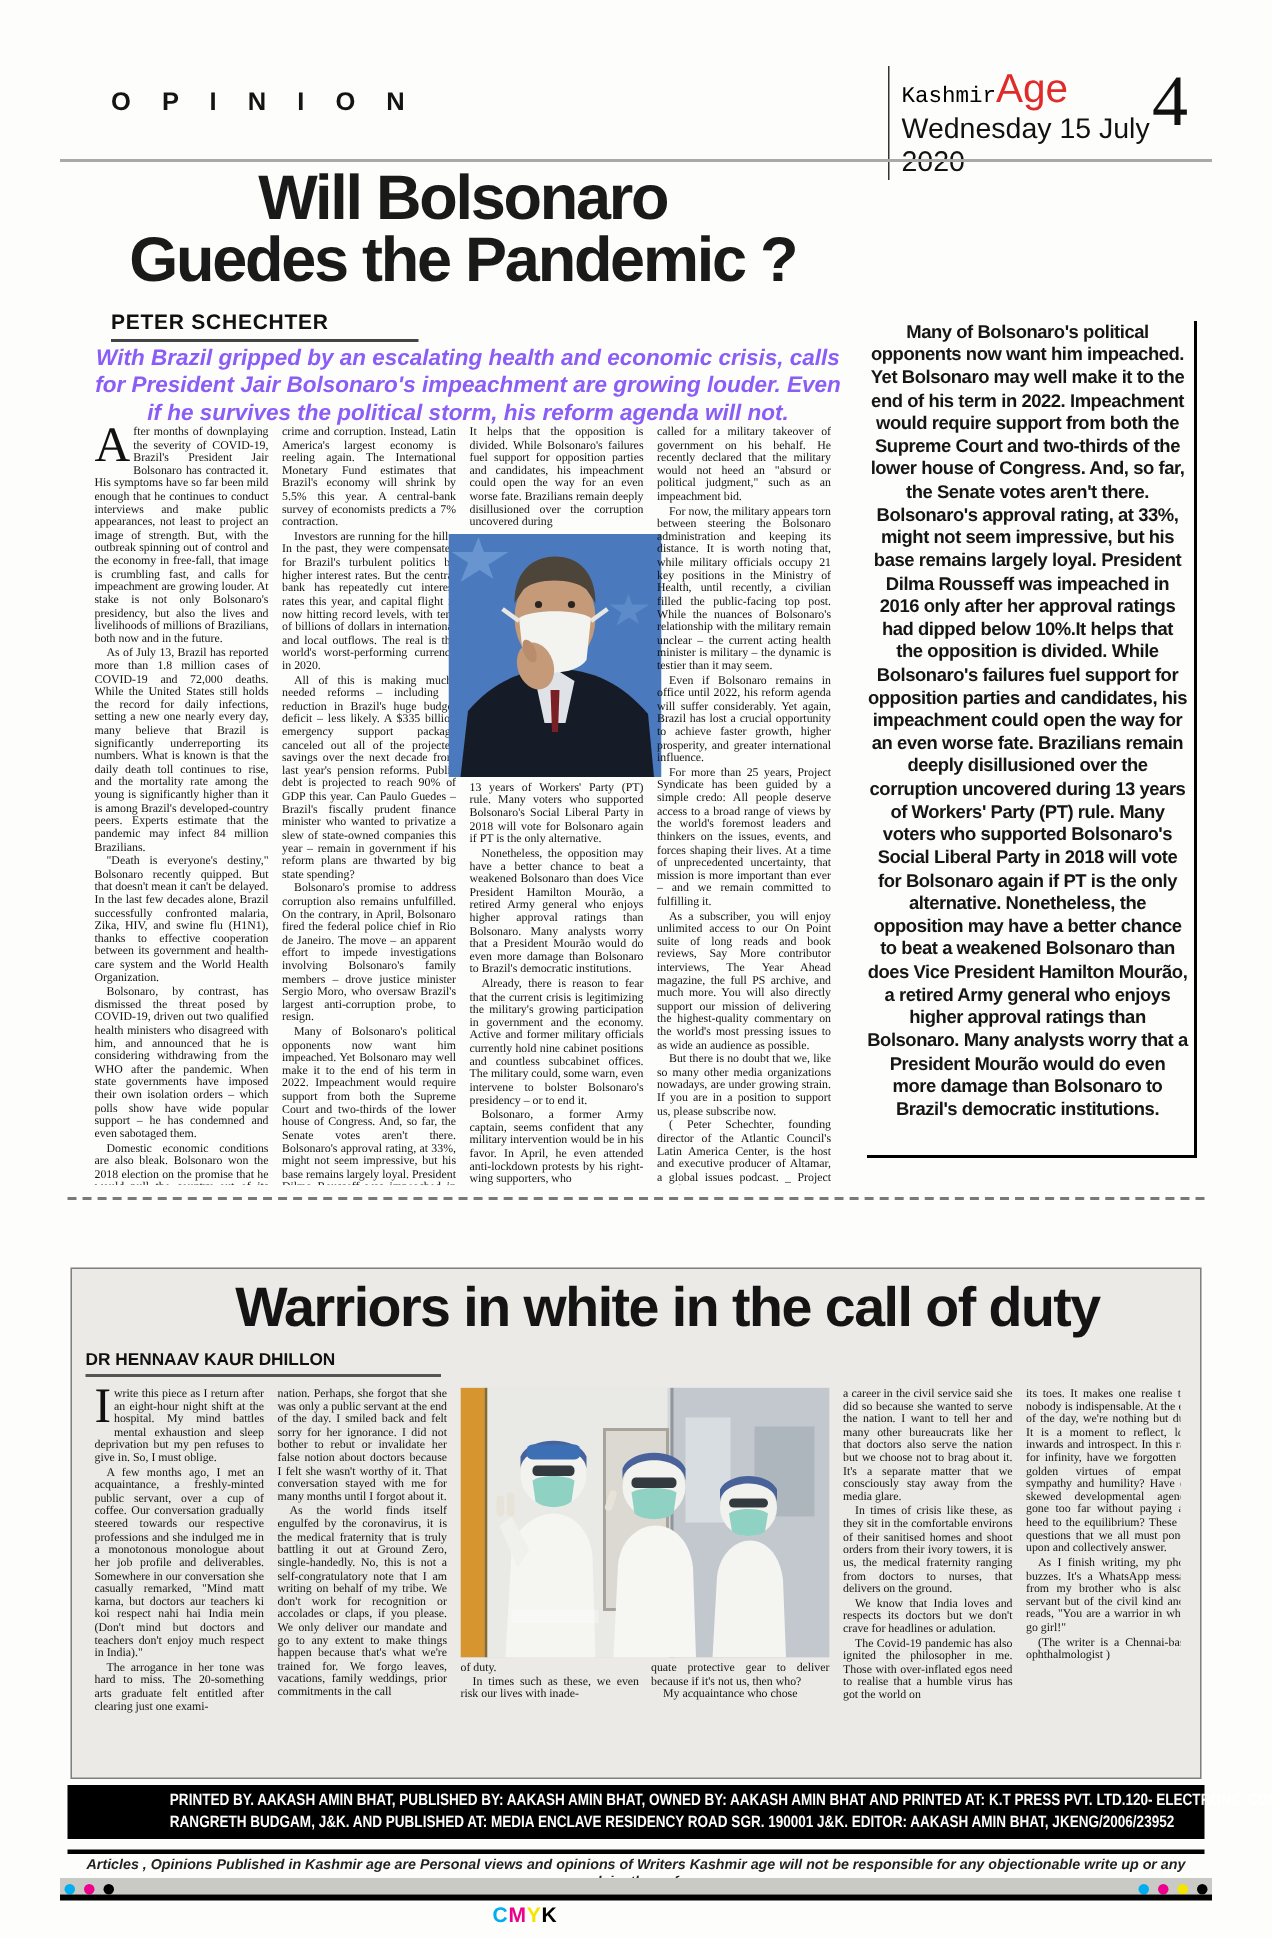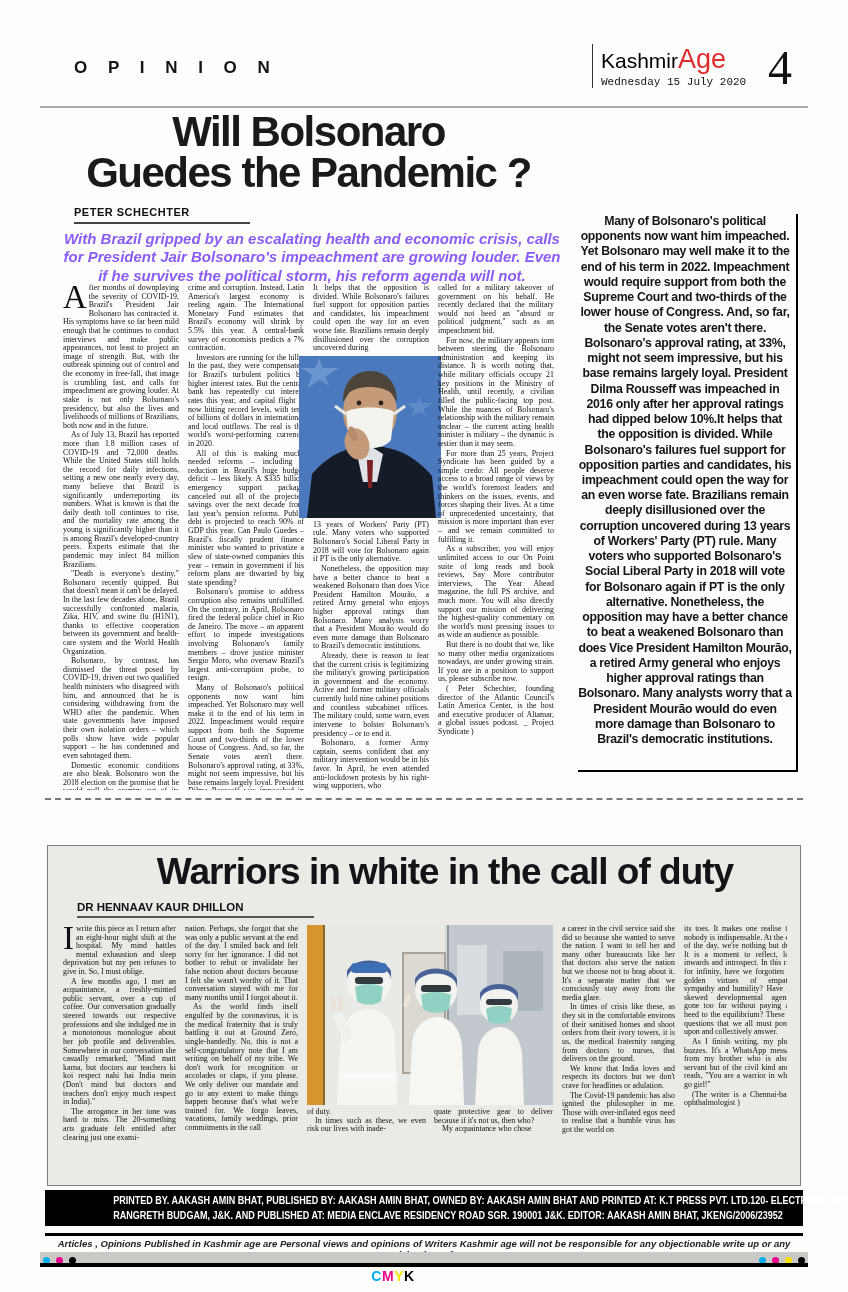--- a/index.html
+++ b/index.html
@@ -2,45 +2,45 @@
 <html><head>
 <meta charset="utf-8">
 <style>
   html,body{margin:0;padding:0;}
   body{width:848px;height:1292px;position:relative;background:#fdfdfb;font-family:"Liberation Serif",serif;color:#111;overflow:hidden;}
   .abs{position:absolute;}
 
   
   .opinion-label{left:74px;top:58px;font-family:"Liberation Sans",sans-serif;font-weight:bold;font-size:17px;letter-spacing:8px;color:#141414;}
   .masthead{left:592px;top:44px;border-left:1.5px solid #333;padding-left:8px;width:170px;}
-  .logo-black{font-family:Liberation Sans, sans-serif;font-size:21px;color:#000;}
+  .logo-black{font-family:Liberation Mono, monospace;font-size:15px;color:#000;}
   .logo-black::first-letter{font-size:27px;}
   .logo-red{font-family:Liberation Sans, sans-serif;font-size:27px;color:#e02b2b;}
-  .logo-date{font-family:Liberation Mono, monospace;font-size:11px;color:#111;margin-top:1px;}
+  .logo-date{font-family:Liberation Sans, sans-serif;font-size:19px;color:#111;margin-top:1px;}
   .page-number{left:768px;top:40px;font-family:"Liberation Serif",serif;font-size:48px;font-weight:400;color:#111;}
   .header-rule{left:40px;top:106px;width:768px;height:2px;background:#a9a9a9;}
 
   
   .a1-title{left:56px;top:112px;width:505px;text-align:center;font-family:"Liberation Sans",sans-serif;font-weight:bold;font-size:42px;line-height:0.97;letter-spacing:-1.5px;color:#1a1a1a;}
-  .a1-byline{left:74px;top:206px;font-family:"Liberation Sans",sans-serif;font-weight:bold;font-size:11px;letter-spacing:0.5px;border-bottom:2px solid #444;padding:0 60px 4px 0;}
+  .a1-byline{left:74px;top:206px;font-family:"Liberation Sans",sans-serif;font-weight:bold;font-size:14px;letter-spacing:0.5px;border-bottom:2px solid #444;padding:0 60px 4px 0;}
   .a1-standfirst{left:62px;top:230px;width:500px;text-align:center;font-family:"Liberation Sans",sans-serif;font-style:italic;font-weight:bold;font-size:15px;line-height:1.22;color:#8b5cf6;}
   .a1-cols{left:63px;top:284px;width:500px;height:506px;display:flex;gap:9px;overflow:hidden;}
   .col{width:116px;flex:0 0 116px;font-size:7.9px;line-height:1.09;text-align:justify;}
   .col p{margin:0 0 1px 0;text-indent:8px;}
   .col p.first{text-indent:0;}
   .dropcap{float:left;font-size:33px;line-height:0.78;padding:1px 2px 0 0;font-family:"Liberation Serif",serif;}
   .photo1{width:142px;height:162px;margin:3px 0 3px -14px;display:block;}
   .pullquote{left:578px;top:214px;width:214px;height:556px;border-right:2px solid #000;border-bottom:2px solid #000;padding-right:4px;overflow:hidden;}
   .pullquote p{margin:0;font-family:"Liberation Sans",sans-serif;font-weight:bold;font-size:12.3px;line-height:1.24;text-align:center;letter-spacing:-0.3px;color:#161616;}
   .divider-dashed{left:45px;top:798px;width:758px;border-top:2px dashed #7a7a7a;}
 
   
   .a2-box{left:47px;top:845px;width:754px;height:341px;background:#eceae6;border:1px solid #808080;box-sizing:border-box;}
   .a2-title{text-align:center;font-family:"Liberation Sans",sans-serif;font-weight:bold;font-size:37px;letter-spacing:-1px;margin-top:5px;color:#141414;padding-left:42px;}
-  .a2-byline{display:inline-block;margin:8px 0 0 29px;font-family:"Liberation Sans",sans-serif;font-weight:bold;font-size:11.5px;border-bottom:2px solid #555;padding:0 70px 3px 0;}
+  .a2-byline{display:inline-block;margin:8px 0 0 9px;font-family:"Liberation Sans",sans-serif;font-weight:bold;font-size:11.5px;border-bottom:2px solid #555;padding:0 70px 3px 0;}
   .a2-cols{display:flex;gap:9px;margin:7px 13px 0 15px;height:238px;overflow:hidden;}
   .a2col{width:113px;flex:0 0 113px;font-size:7.9px;line-height:1.09;text-align:justify;}
   .a2col p{margin:0 0 1px 0;text-indent:8px;}
   .a2col p.first{text-indent:0;}
   .a2-mid{width:246px;flex:0 0 246px;}
   .photo2{width:246px;height:180px;display:block;}
   .caption-row{display:flex;gap:8px;margin-top:3px;}
   .caption-col{width:119px;font-size:7.9px;line-height:1.09;text-align:justify;}
   .caption-col p{margin:0;text-indent:8px;}
   .caption-col p.first{text-indent:0;}
@@ -48,21 +48,21 @@
   
   .imprint{left:45px;top:1190px;width:758px;height:36px;background:#000;color:#fff;text-align:center;padding-top:3px;box-sizing:border-box;}
   .imprint div{white-space:nowrap;font-family:"Liberation Sans",sans-serif;font-weight:bold;font-size:11px;line-height:1.35;transform:scaleX(0.82);transform-origin:50% 50%;}
   .imprint-rule{left:45px;top:1233px;width:758px;height:3px;background:#000;}
   .disclaimer{left:45px;top:1238px;width:758px;text-align:center;font-family:"Liberation Sans",sans-serif;font-style:italic;font-weight:bold;font-size:9.5px;color:#222;}
   .gray-bar{left:40px;top:1252px;width:768px;height:11px;background:#c9c9c6;}
   .dot{width:7px;height:7px;border-radius:50%;display:inline-block;margin:2px 1px;}
   .dot-group-left{position:absolute;left:2px;top:0;}
   .dot-group-right{position:absolute;right:2px;top:0;}
   .black-bar{left:40px;top:1263px;width:768px;height:4px;background:#000;}
-  .cmyk{left:0;top:1268px;width:700px;text-align:center;font-family:"Liberation Sans",sans-serif;font-weight:bold;font-size:14px;letter-spacing:0.5px;margin-left:43px;}
+  .cmyk{left:0;top:1268px;width:700px;text-align:center;font-family:"Liberation Sans",sans-serif;font-weight:bold;font-size:14px;letter-spacing:0.5px;}
   .cmyk .c{color:#00aeef;} .cmyk .m{color:#ec008c;} .cmyk .y{color:#f5e400;} .cmyk .k{color:#000;}
 </style>
 </head>
 <body>
 
 <div class="abs opinion-label">O P I N I O N</div>
 
 <div class="abs masthead">
   <div>
     <span class="logo-black">Kashmir</span><span class="logo-red">Age</span>
@@ -118,20 +118,21 @@
       <ellipse cx="54" cy="78" rx="4" ry="8" fill="#b88c6c" transform="rotate(-22 54 78)"></ellipse>
     </svg>
     <p class="first">13 years of Workers' Party (PT) rule. Many voters who supported Bolsonaro's Social Liberal Party in 2018 will vote for Bolsonaro again if PT is the only alternative.</p>
     <p>Nonetheless, the opposition may have a better chance to beat a weakened Bolsonaro than does Vice President Hamilton Mourão, a retired Army general who enjoys higher approval ratings than Bolsonaro. Many analysts worry that a President Mourão would do even more damage than Bolsonaro to Brazil's democratic institutions.</p>
     <p>Already, there is reason to fear that the current crisis is legitimizing the military's growing participation in government and the economy. Active and former military officials currently hold nine cabinet positions and countless subcabinet offices. The military could, some warn, even intervene to bolster Bolsonaro's presidency – or to end it.</p>
     <p>Bolsonaro, a former Army captain, seems confident that any military intervention would be in his favor. In April, he even attended anti-lockdown protests by his right-wing supporters, who</p>
   </div>
   <div class="col">
     <p class="first">called for a military takeover of government on his behalf. He recently declared that the military would not heed an "absurd or political judgment," such as an impeachment bid.</p>
     <p>For now, the military appears torn between steering the Bolsonaro administration and keeping its distance. It is worth noting that, while military officials occupy 21 key positions in the Ministry of Health, until recently, a civilian filled the public-facing top post. While the nuances of Bolsonaro's relationship with the military remain unclear – the current acting health minister is military – the dynamic is testier than it may seem.</p>
+    <p>Even if Bolsonaro remains in office until 2022, his reform agenda will suffer considerably. Yet again, Brazil has lost a crucial opportunity to achieve faster growth, higher prosperity, and greater international influence.</p>
     <p>For more than 25 years, Project Syndicate has been guided by a simple credo: All people deserve access to a broad range of views by the world's foremost leaders and thinkers on the issues, events, and forces shaping their lives. At a time of unprecedented uncertainty, that mission is more important than ever – and we remain committed to fulfilling it.</p>
     <p>As a subscriber, you will enjoy unlimited access to our On Point suite of long reads and book reviews, Say More contributor interviews, The Year Ahead magazine, the full PS archive, and much more. You will also directly support our mission of delivering the highest-quality commentary on the world's most pressing issues to as wide an audience as possible.</p>
     <p>But there is no doubt that we, like so many other media organizations nowadays, are under growing strain. If you are in a position to support us, please subscribe now.</p>
     <p>( Peter Schechter, founding director of the Atlantic Council's Latin America Center, is the host and executive producer of Altamar, a global issues podcast. _ Project Syndicate )</p>
   </div>
 </div>
 
 <div class="abs pullquote">
   <p>Many of Bolsonaro's political opponents now want him impeached. Yet Bolsonaro may well make it to the end of his term in 2022. Impeachment would require support from both the Supreme Court and two-thirds of the lower house of Congress. And, so far, the Senate votes aren't there. Bolsonaro's approval rating, at 33%, might not seem impressive, but his base remains largely loyal. President Dilma Rousseff was impeached in 2016 only after her approval ratings had dipped below 10%.It helps that the opposition is divided. While Bolsonaro's failures fuel support for opposition parties and candidates, his impeachment could open the way for an even worse fate. Brazilians remain deeply disillusioned over the corruption uncovered during 13 years of Workers' Party (PT) rule. Many voters who supported Bolsonaro's Social Liberal Party in 2018 will vote for Bolsonaro again if PT is the only alternative. Nonetheless, the opposition may have a better chance to beat a weakened Bolsonaro than does Vice President Hamilton Mourão, a retired Army general who enjoys higher approval ratings than Bolsonaro. Many analysts worry that a President Mourão would do even more damage than Bolsonaro to Brazil's democratic institutions.</p>
 </div>

